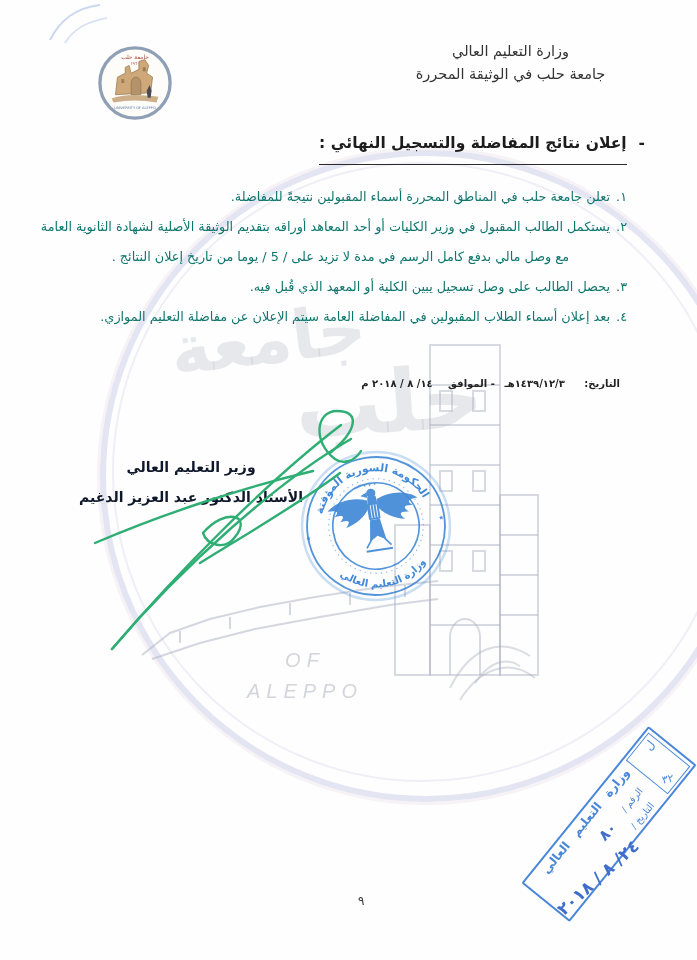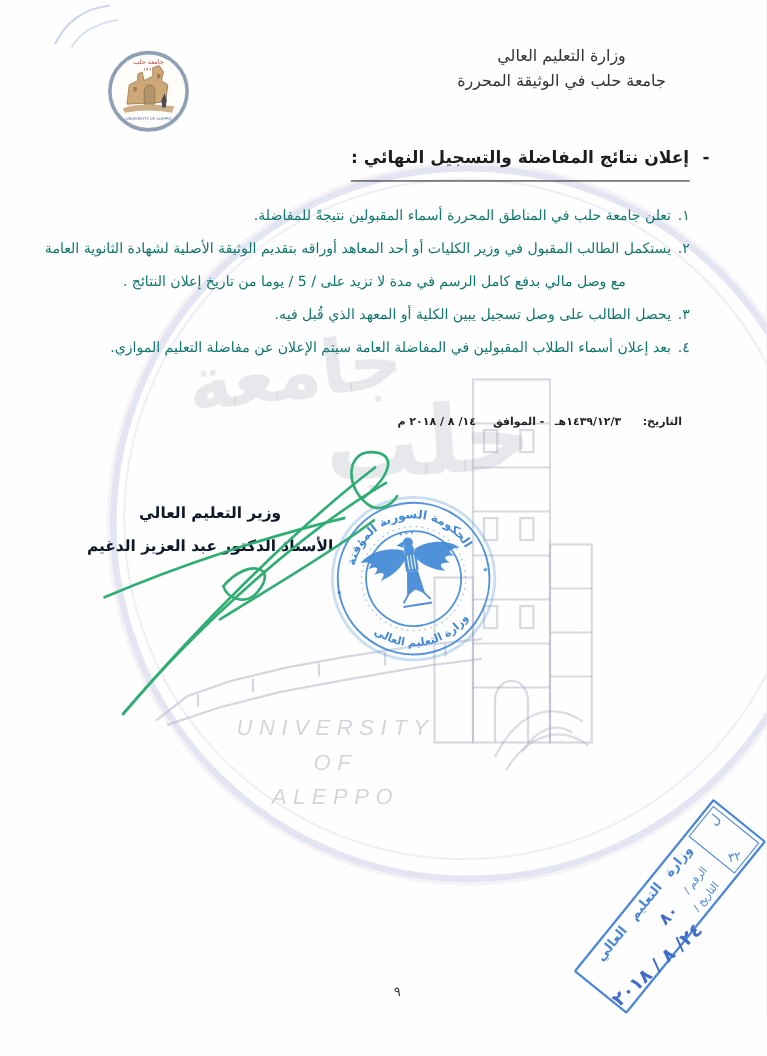--- a/index.html
+++ b/index.html
@@ -111,21 +111,20 @@
 
   <svg class="wm-svg" style="left:440px;top:608px;" width="100" height="100" viewBox="0 0 100 100">
     <g fill="none" stroke="rgba(168,172,188,.4)" stroke-width="2">
       <path d="M10,80 C30,40 60,28 90,48"></path>
       <path d="M20,92 C40,60 70,50 95,70"></path>
       <path d="M35,75 C48,55 65,48 80,58"></path>
     </g>
   </svg>
 
   <div class="wm-latin">
-    <div class="l1">UNIVERSITY</div>
     <div class="l2">OF</div>
     <div class="l3">ALEPPO</div>
   </div>
 
   <svg class="logo" viewBox="0 0 80 80">
     <circle cx="40" cy="40" r="36" fill="#fdfcf9" stroke="#8fa0b6" stroke-width="3.4"></circle>
     <text x="40" y="15" font-size="6" fill="#b5453a" text-anchor="middle">جامعة حلب</text>
     <text x="40" y="21.5" font-size="4.6" fill="#b5453a" text-anchor="middle">١٩٦٠</text>
     <path d="M20,52 L22,34 L30,30 L30,24 L34,22 L36,30 L44,26 L44,18 L50,16 L54,22 L52,30 L58,34 L56,50 Z" fill="#cfa87a" stroke="#9b7c53" stroke-width="0.8"></path>
     <path d="M36,52 L36,40 A5,6 0 0 1 46,40 L46,52 Z" fill="#b5936a" stroke="#8f7350" stroke-width="0.7"></path>

